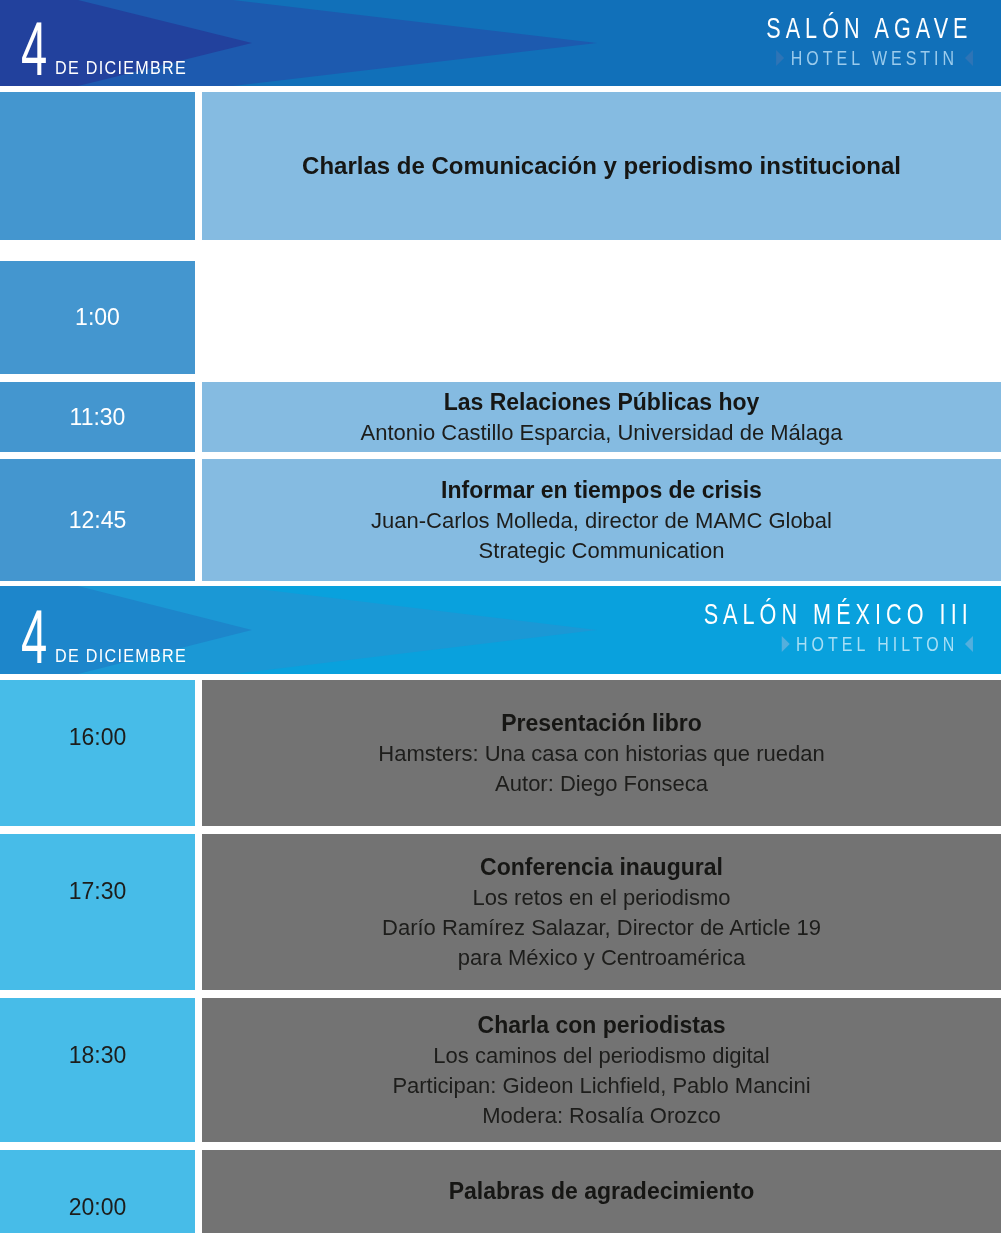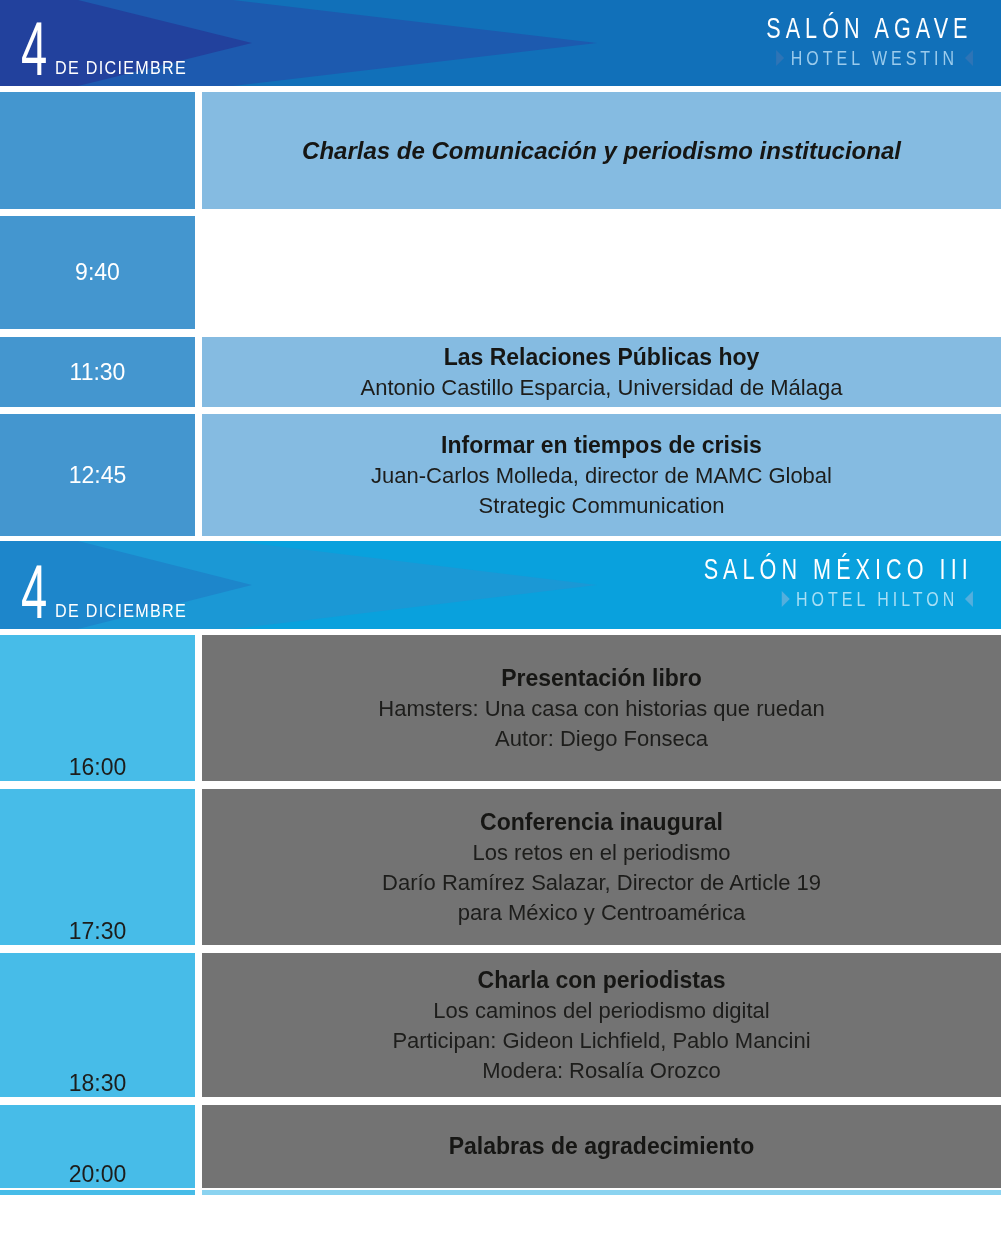--- a/index.html
+++ b/index.html
@@ -33,21 +33,21 @@
   .tri-left{border-right:10px solid;}
   .band1 .tri-right{border-left-color:#2E74B6;}
   .band1 .tri-left{border-right-color:#2E74B6;}
   .band2 .tri-right{border-left-color:#54AFDD;}
   .band2 .tri-left{border-right-color:#54AFDD;}
 
   
   .row{display:flex;width:100%;}
   .cell-time{width:195px;flex:0 0 195px;display:flex;justify-content:center;color:#ffffff;font-size:23px;}
   .t1 .cell-time{background:#4496CF;align-items:center;}
-  .t2 .cell-time{background:#47BCE8;align-items:flex-end;padding-top:56px;box-sizing:border-box;color:#1D1D1B;}
+  .t2 .cell-time{background:#47BCE8;align-items:flex-start;padding-top:44px;box-sizing:border-box;color:#1D1D1B;}
   .col-gap{width:7px;flex:0 0 7px;background:#ffffff;}
   .cell-content{flex:1;display:flex;flex-direction:column;justify-content:center;align-items:center;text-align:center;color:#1D1D1B;font-size:22px;line-height:30px;padding:0 20px;box-sizing:border-box;}
   .t1 .cell-content{background:#85BBE1;}
   .t2 .cell-content{background:#737373;}
   .event-title{font-weight:bold;font-size:23px;line-height:31px;color:#161614;}
   .section-title{font-weight:bold;font-size:24px;color:#161614;}
 
   
   .bottom-sliver{display:flex;width:100%;height:5px;}
   .bottom-sliver .l{width:195px;background:#47BCE8;}
@@ -69,31 +69,31 @@
     <div class="venue-block">
       <div class="salon">SALÓN AGAVE</div>
       <div class="hotel-line">
         <span class="tri tri-right"></span>
         <span class="hotel">HOTEL WESTIN</span>
         <span class="tri tri-left"></span>
       </div>
     </div>
   </div>
 
-  <div class="row t1" style="height:117px;margin-bottom:7px;font-style:italic;">
+  <div class="row t1" style="height:148px;margin-bottom:21px;">
     <div class="cell-time"></div>
     <div class="col-gap"></div>
     <div class="cell-content">
       <div class="section-title">Charlas de Comunicación y periodismo institucional</div>
     </div>
   </div>
 
   <div class="row t1" style="height:113px;margin-bottom:8px;">
     <div class="cell-time">
-      <span>9:40</span>
+      <span>1:00</span>
     </div>
     <div class="col-gap"></div>
   </div>
 
   <div class="row t1" style="height:70px;margin-bottom:7px;">
     <div class="cell-time">
       <span>11:30</span>
     </div>
     <div class="col-gap"></div>
     <div class="cell-content">

